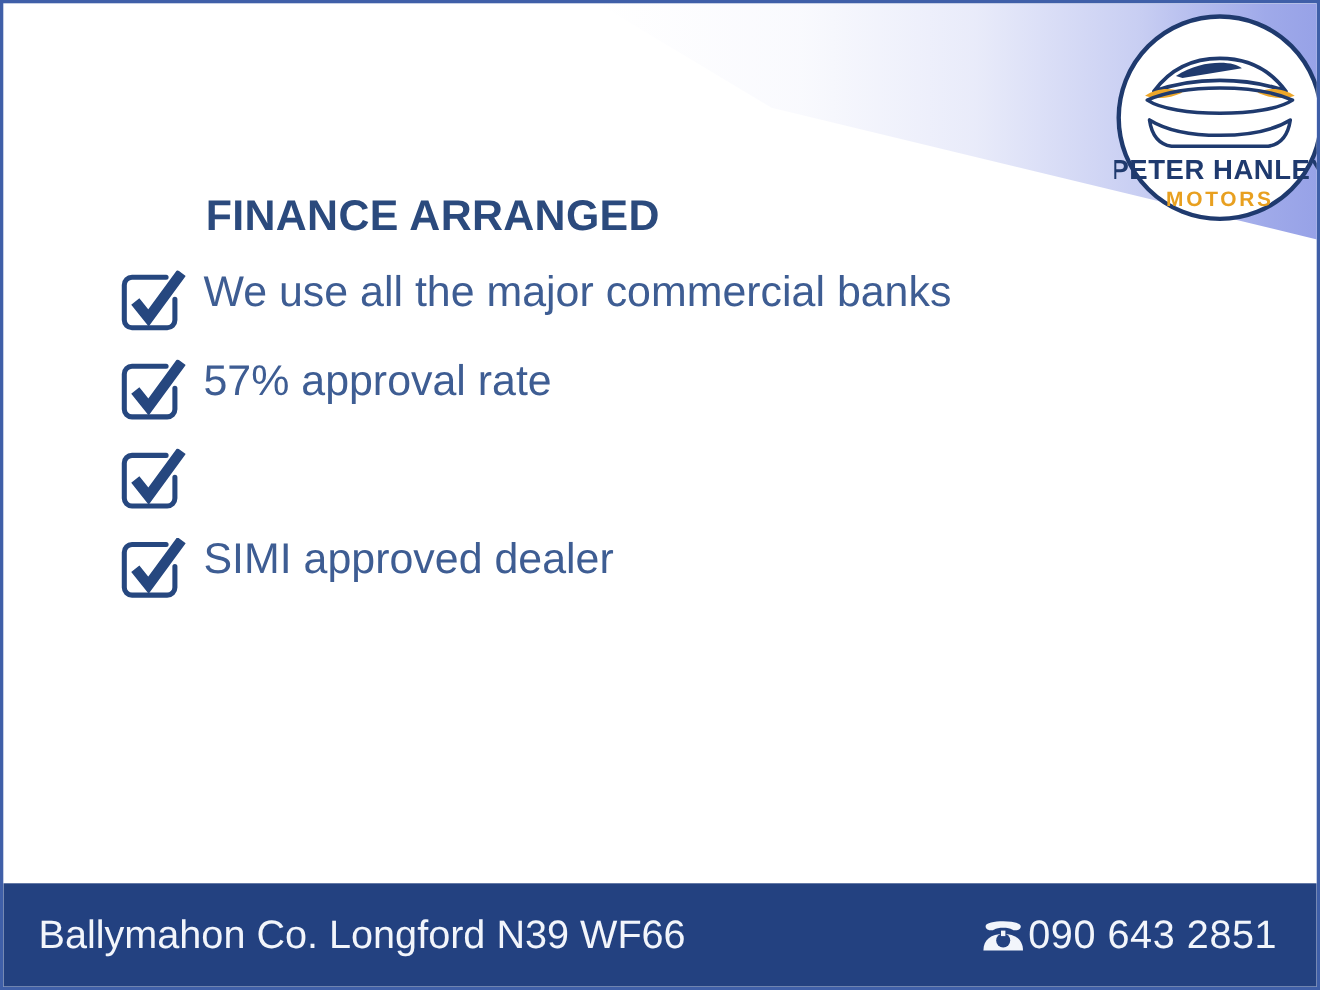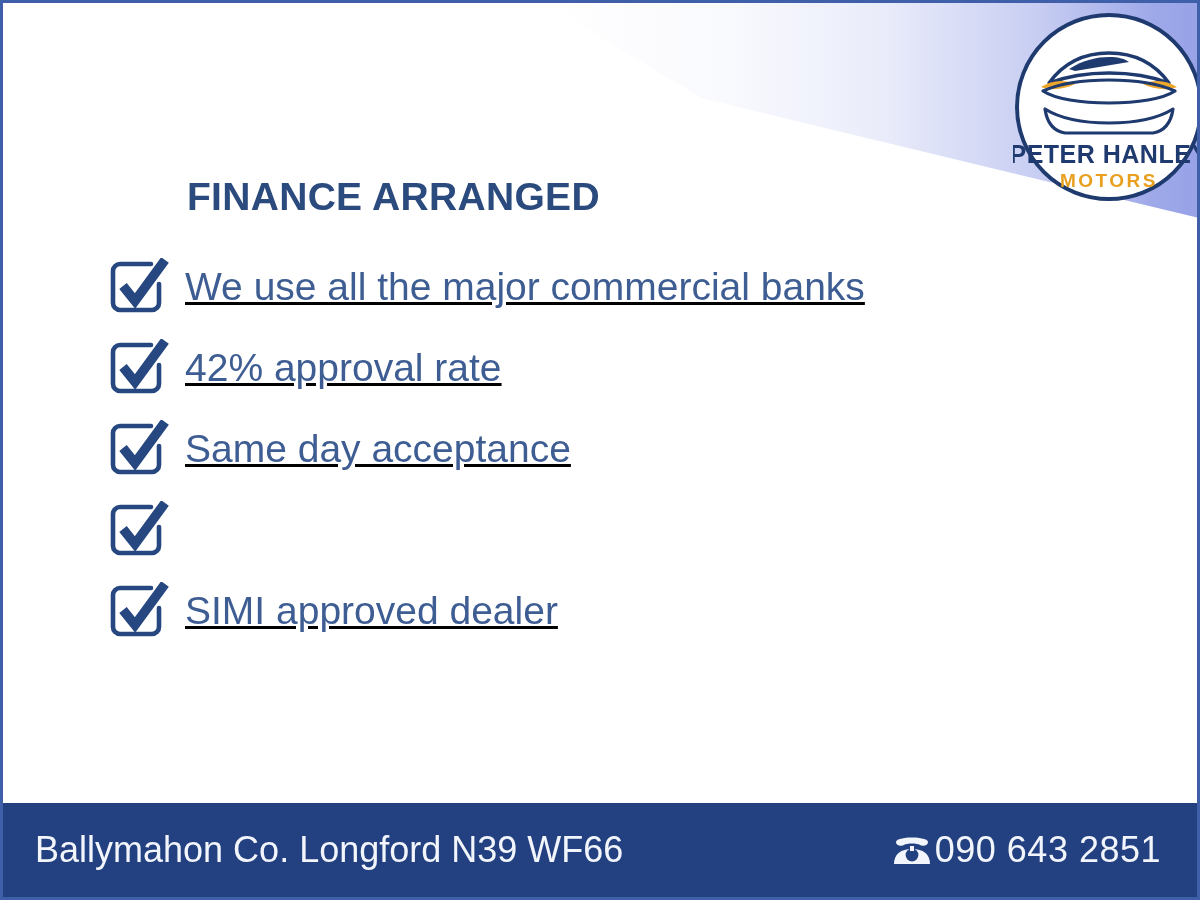--- a/index.html
+++ b/index.html
@@ -62,23 +62,22 @@
 
   
   .list {
     position: absolute;
     left: 104px;
     top: 243px;
     width: 1000px;
   }
   .row {
     display: flex;
-    align-items: center;
+    align-items: flex-start;
     height: 81px;
-    text-decoration: underline;
   }
   .cbox {
     flex: 0 0 auto;
     width: 62px;
     height: 58px;
     margin-right: 16px;
     position: relative;
   }
   .cbox svg { display:block; width:62px; height:58px; }
   .row-label {
@@ -167,32 +166,23 @@
       <span class="row-label">We use all the major commercial banks</span>
     </div>
 
     <div class="row">
       <span class="cbox">
         <svg viewBox="0 0 62 58" xmlns="http://www.w3.org/2000/svg">
           <path d="M44 6 H13 a7 7 0 0 0 -7 7 v32 a7 7 0 0 0 7 7 h32 a7 7 0 0 0 7 -7 V26" fill="none" stroke="#26477f" stroke-width="4.6" stroke-linecap="round" stroke-linejoin="round"></path>
           <path d="M16 28 L28 43 L58 2" fill="none" stroke="#26477f" stroke-width="9.5" stroke-linecap="butt" stroke-linejoin="miter"></path>
         </svg>
       </span>
-      <span class="row-label">42% approval rate</span>
-    </div>
-
-    <div class="row">
-      <span class="cbox">
-        <svg viewBox="0 0 62 58" xmlns="http://www.w3.org/2000/svg">
-          <path d="M44 6 H13 a7 7 0 0 0 -7 7 v32 a7 7 0 0 0 7 7 h32 a7 7 0 0 0 7 -7 V26" fill="none" stroke="#26477f" stroke-width="4.6" stroke-linecap="round" stroke-linejoin="round"></path>
-          <path d="M16 28 L28 43 L58 2" fill="none" stroke="#26477f" stroke-width="9.5" stroke-linecap="butt" stroke-linejoin="miter"></path>
-        </svg>
-      </span>
-      <span class="row-label">Same day acceptance</span>
-    </div>
+      <span class="row-label">57% approval rate</span>
+    </div>
+
 
     <div class="row">
       <span class="cbox">
         <svg viewBox="0 0 62 58" xmlns="http://www.w3.org/2000/svg">
           <path d="M44 6 H13 a7 7 0 0 0 -7 7 v32 a7 7 0 0 0 7 7 h32 a7 7 0 0 0 7 -7 V26" fill="none" stroke="#26477f" stroke-width="4.6" stroke-linecap="round" stroke-linejoin="round"></path>
           <path d="M16 28 L28 43 L58 2" fill="none" stroke="#26477f" stroke-width="9.5" stroke-linecap="butt" stroke-linejoin="miter"></path>
         </svg>
       </span>
     </div>
 

